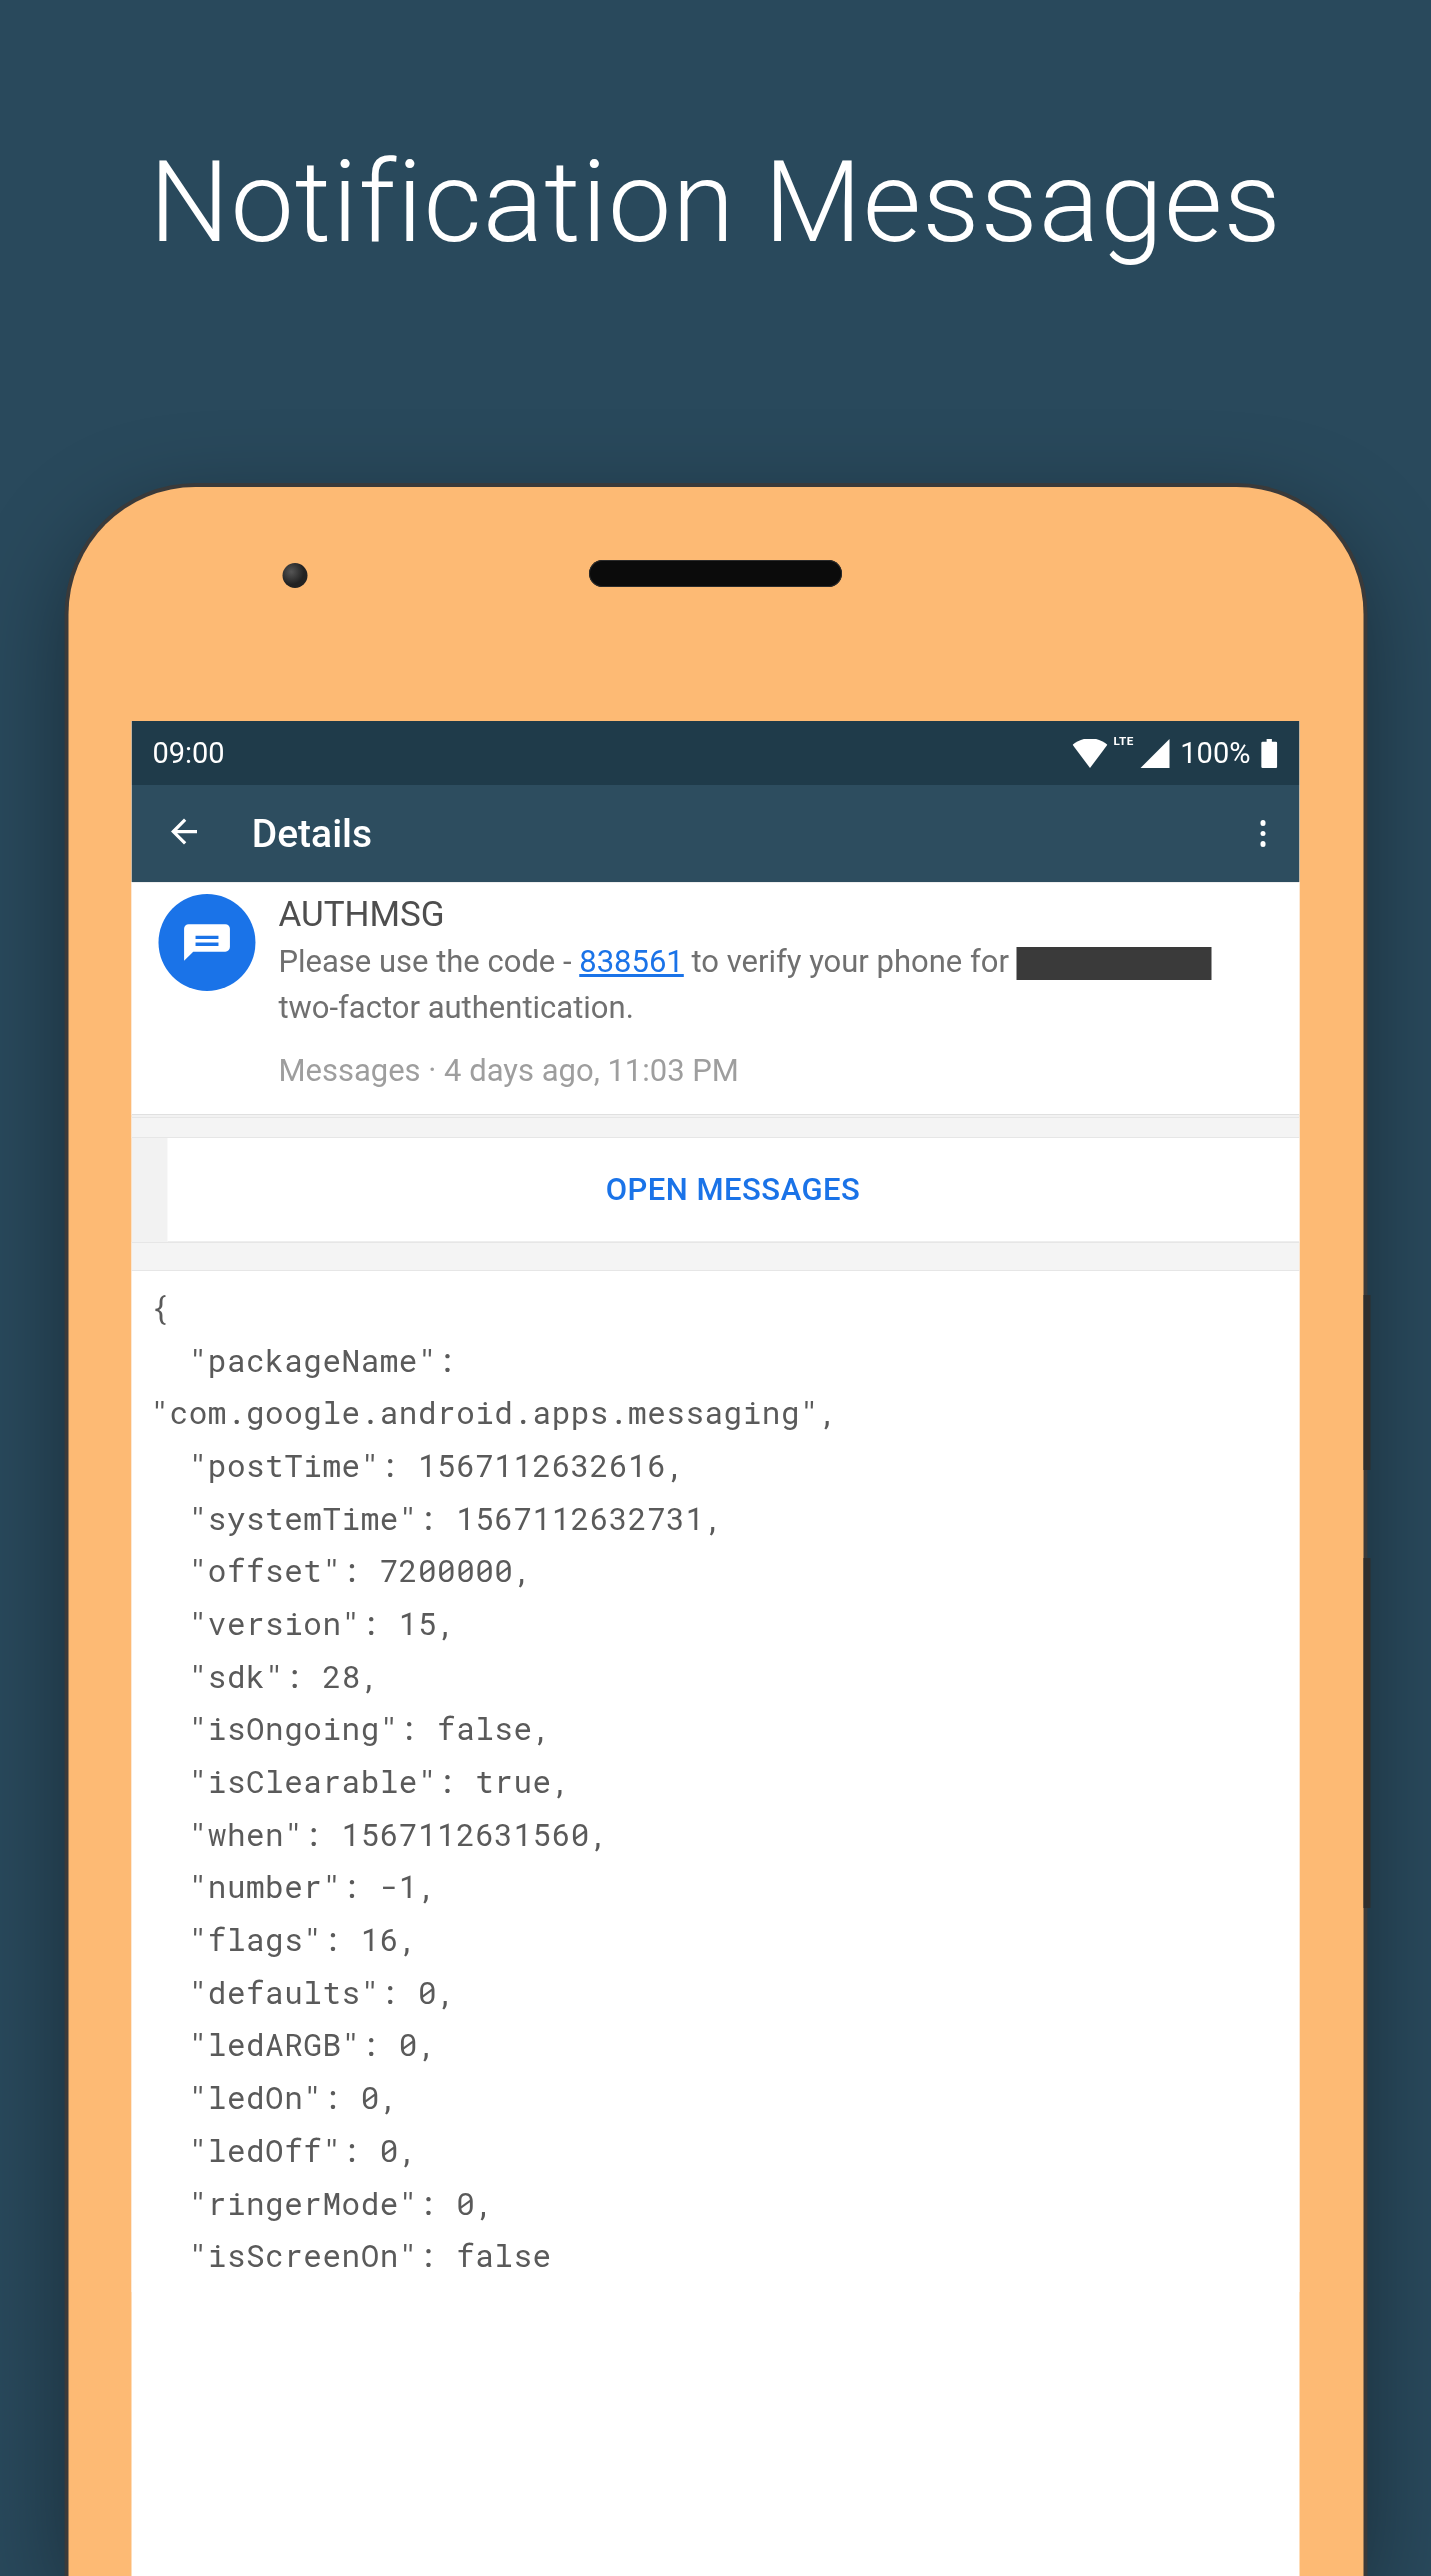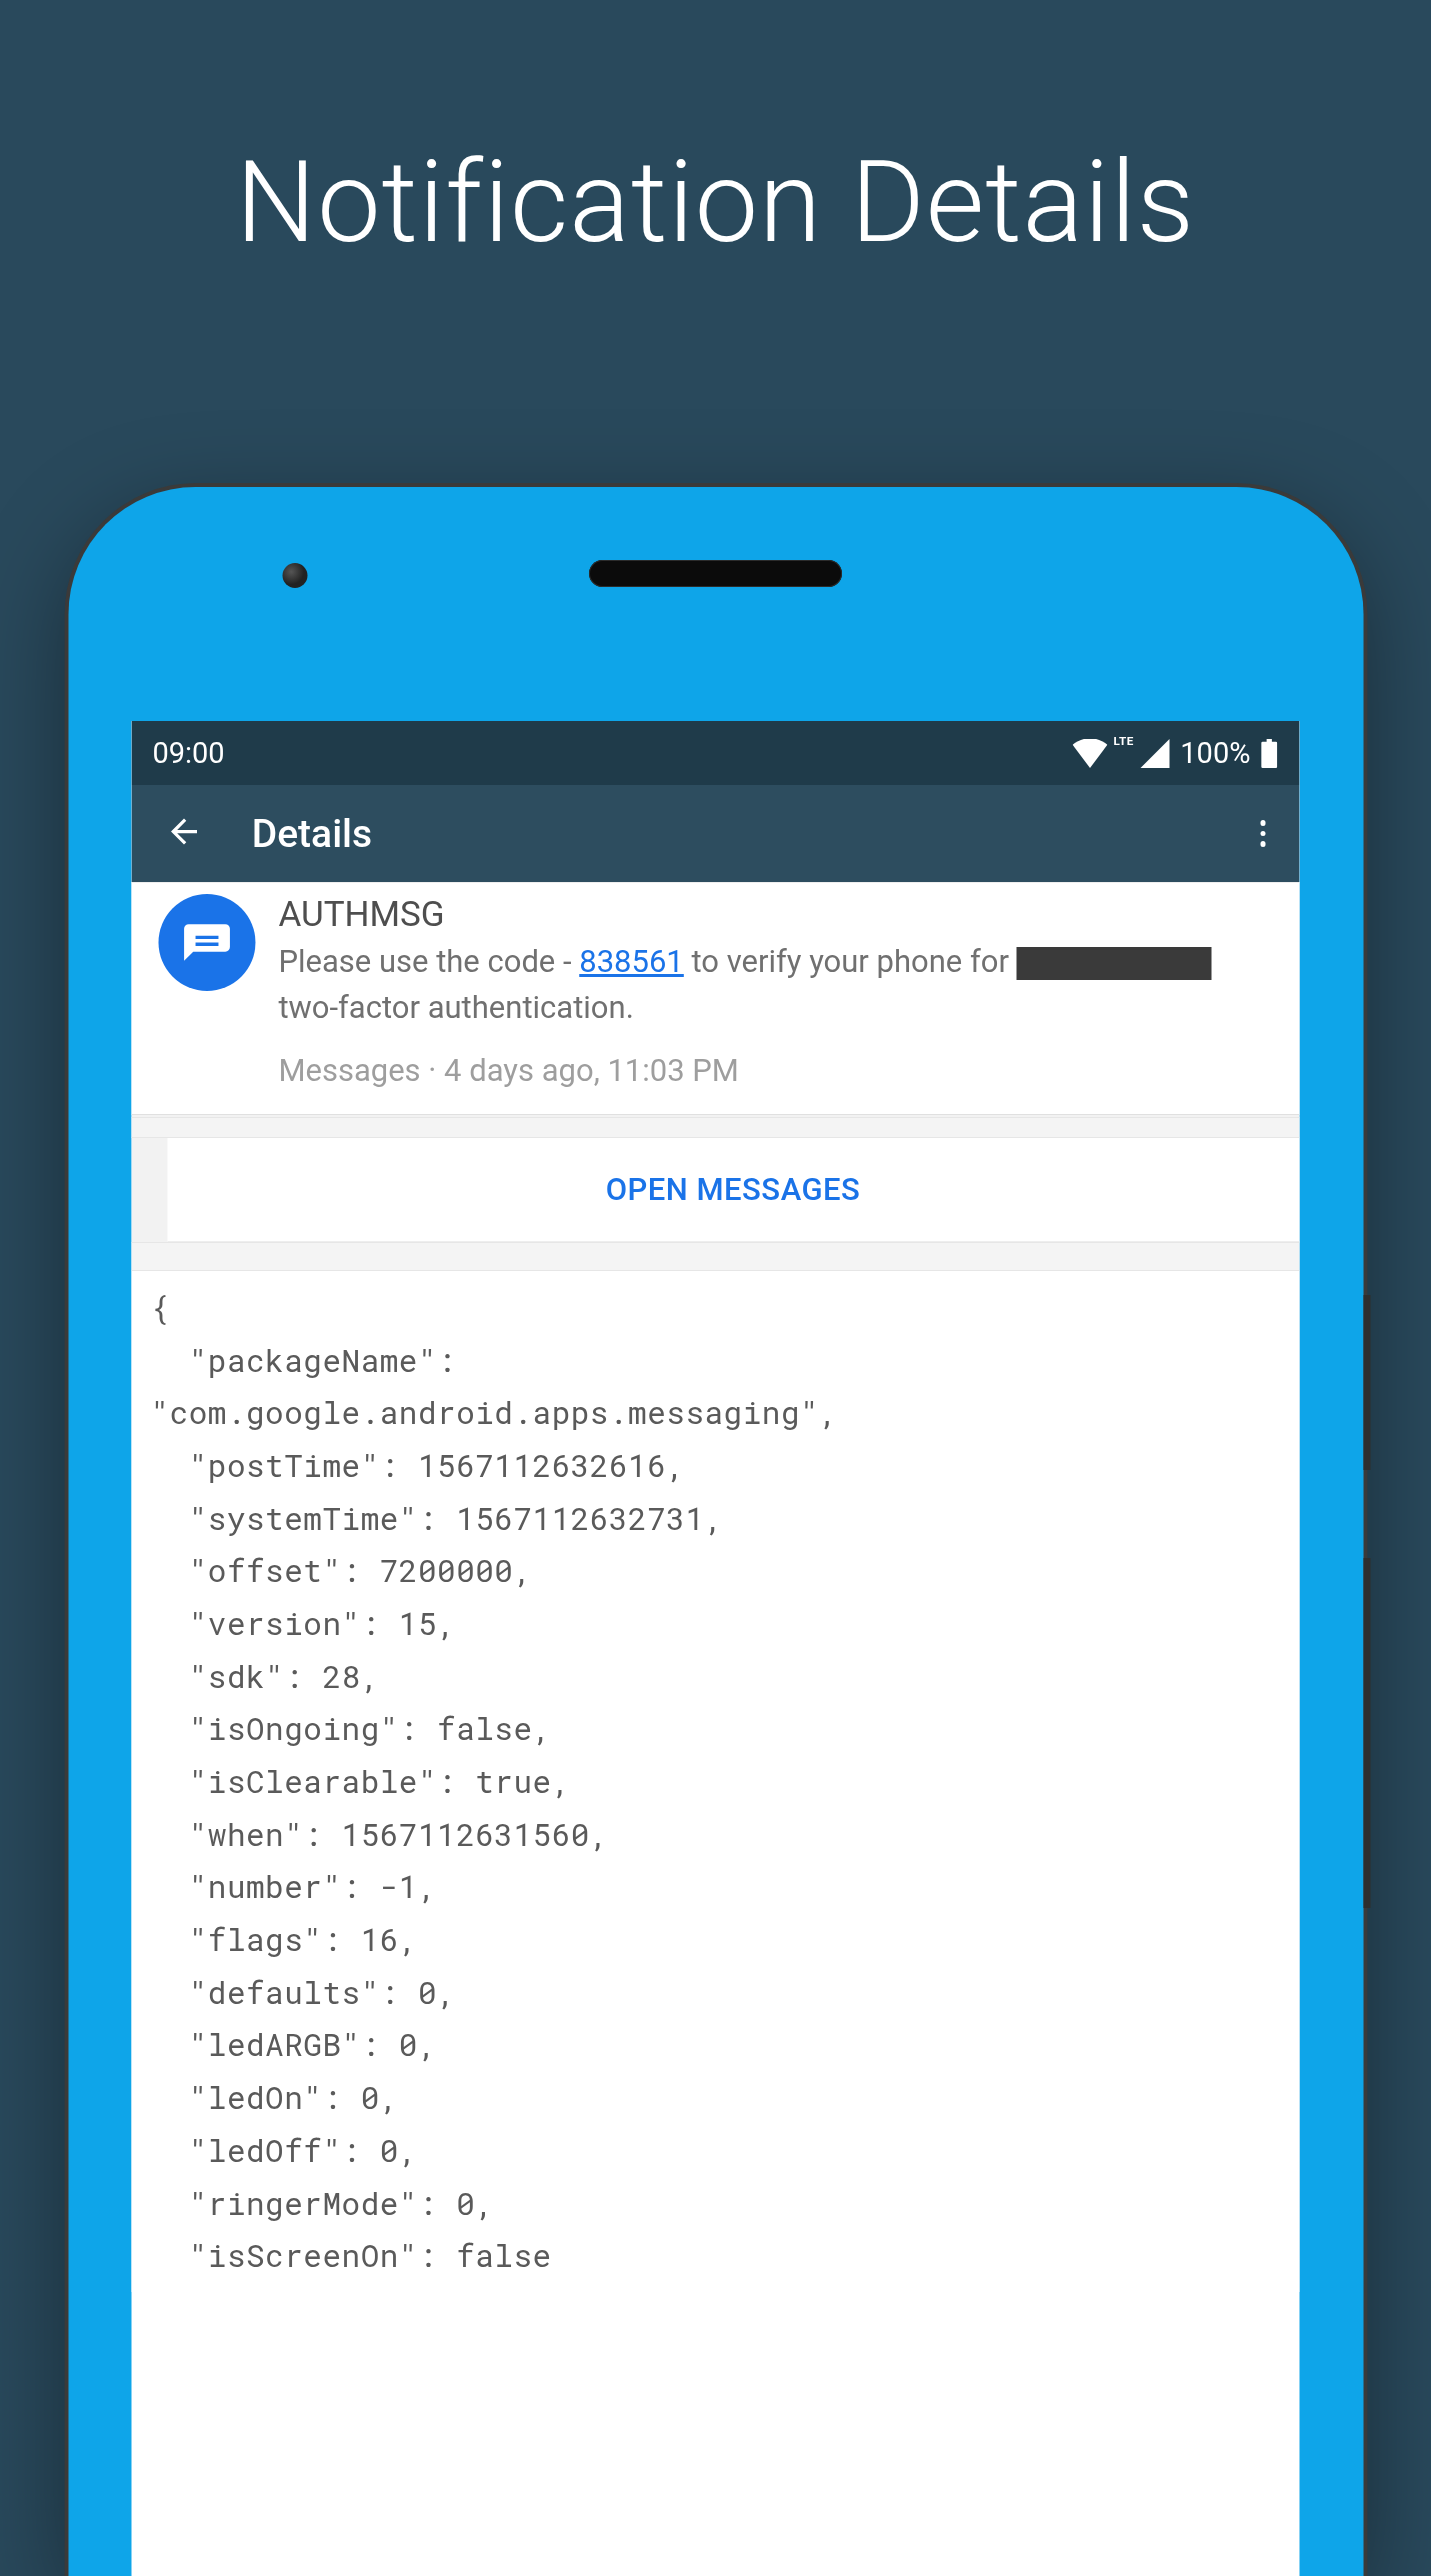--- a/index.html
+++ b/index.html
@@ -21,21 +21,21 @@
 }
 
 
 .phone-frame {
   position: absolute;
   top: 487px;
   left: 50%;
   transform: translateX(-50%);
   width: 1295px;
   height: 2089px;
-  background: #0ea5e9;
+  background: #fdba74;
   border-radius: 127px 127px 0 0;
   box-shadow: 0 0 0 3.9px #3a3a3a, 0 29px 97px rgba(0,0,0,.4);
 }
 .speaker {
   position: absolute;
   top: 73px;
   left: 50%;
   transform: translateX(-50%);
   width: 253px;
   height: 27px;
@@ -128,21 +128,21 @@
   font-size: 31px;
   color:#5a5a5a;
   white-space: pre;
   line-height: 1.7;
   letter-spacing: 0.5px;
 }
 </style>
 </head>
 <body>
 
-<h1 class="hero-title">Notification Details</h1>
+<h1 class="hero-title">Notification Messages</h1>
 
 <div class="phone-frame">
   <div class="speaker"></div>
   <div class="camera"></div>
   <div class="side-button sb1"></div>
   <div class="side-button sb2"></div>
 
   <div class="screen">
 
     <div class="statusbar">

